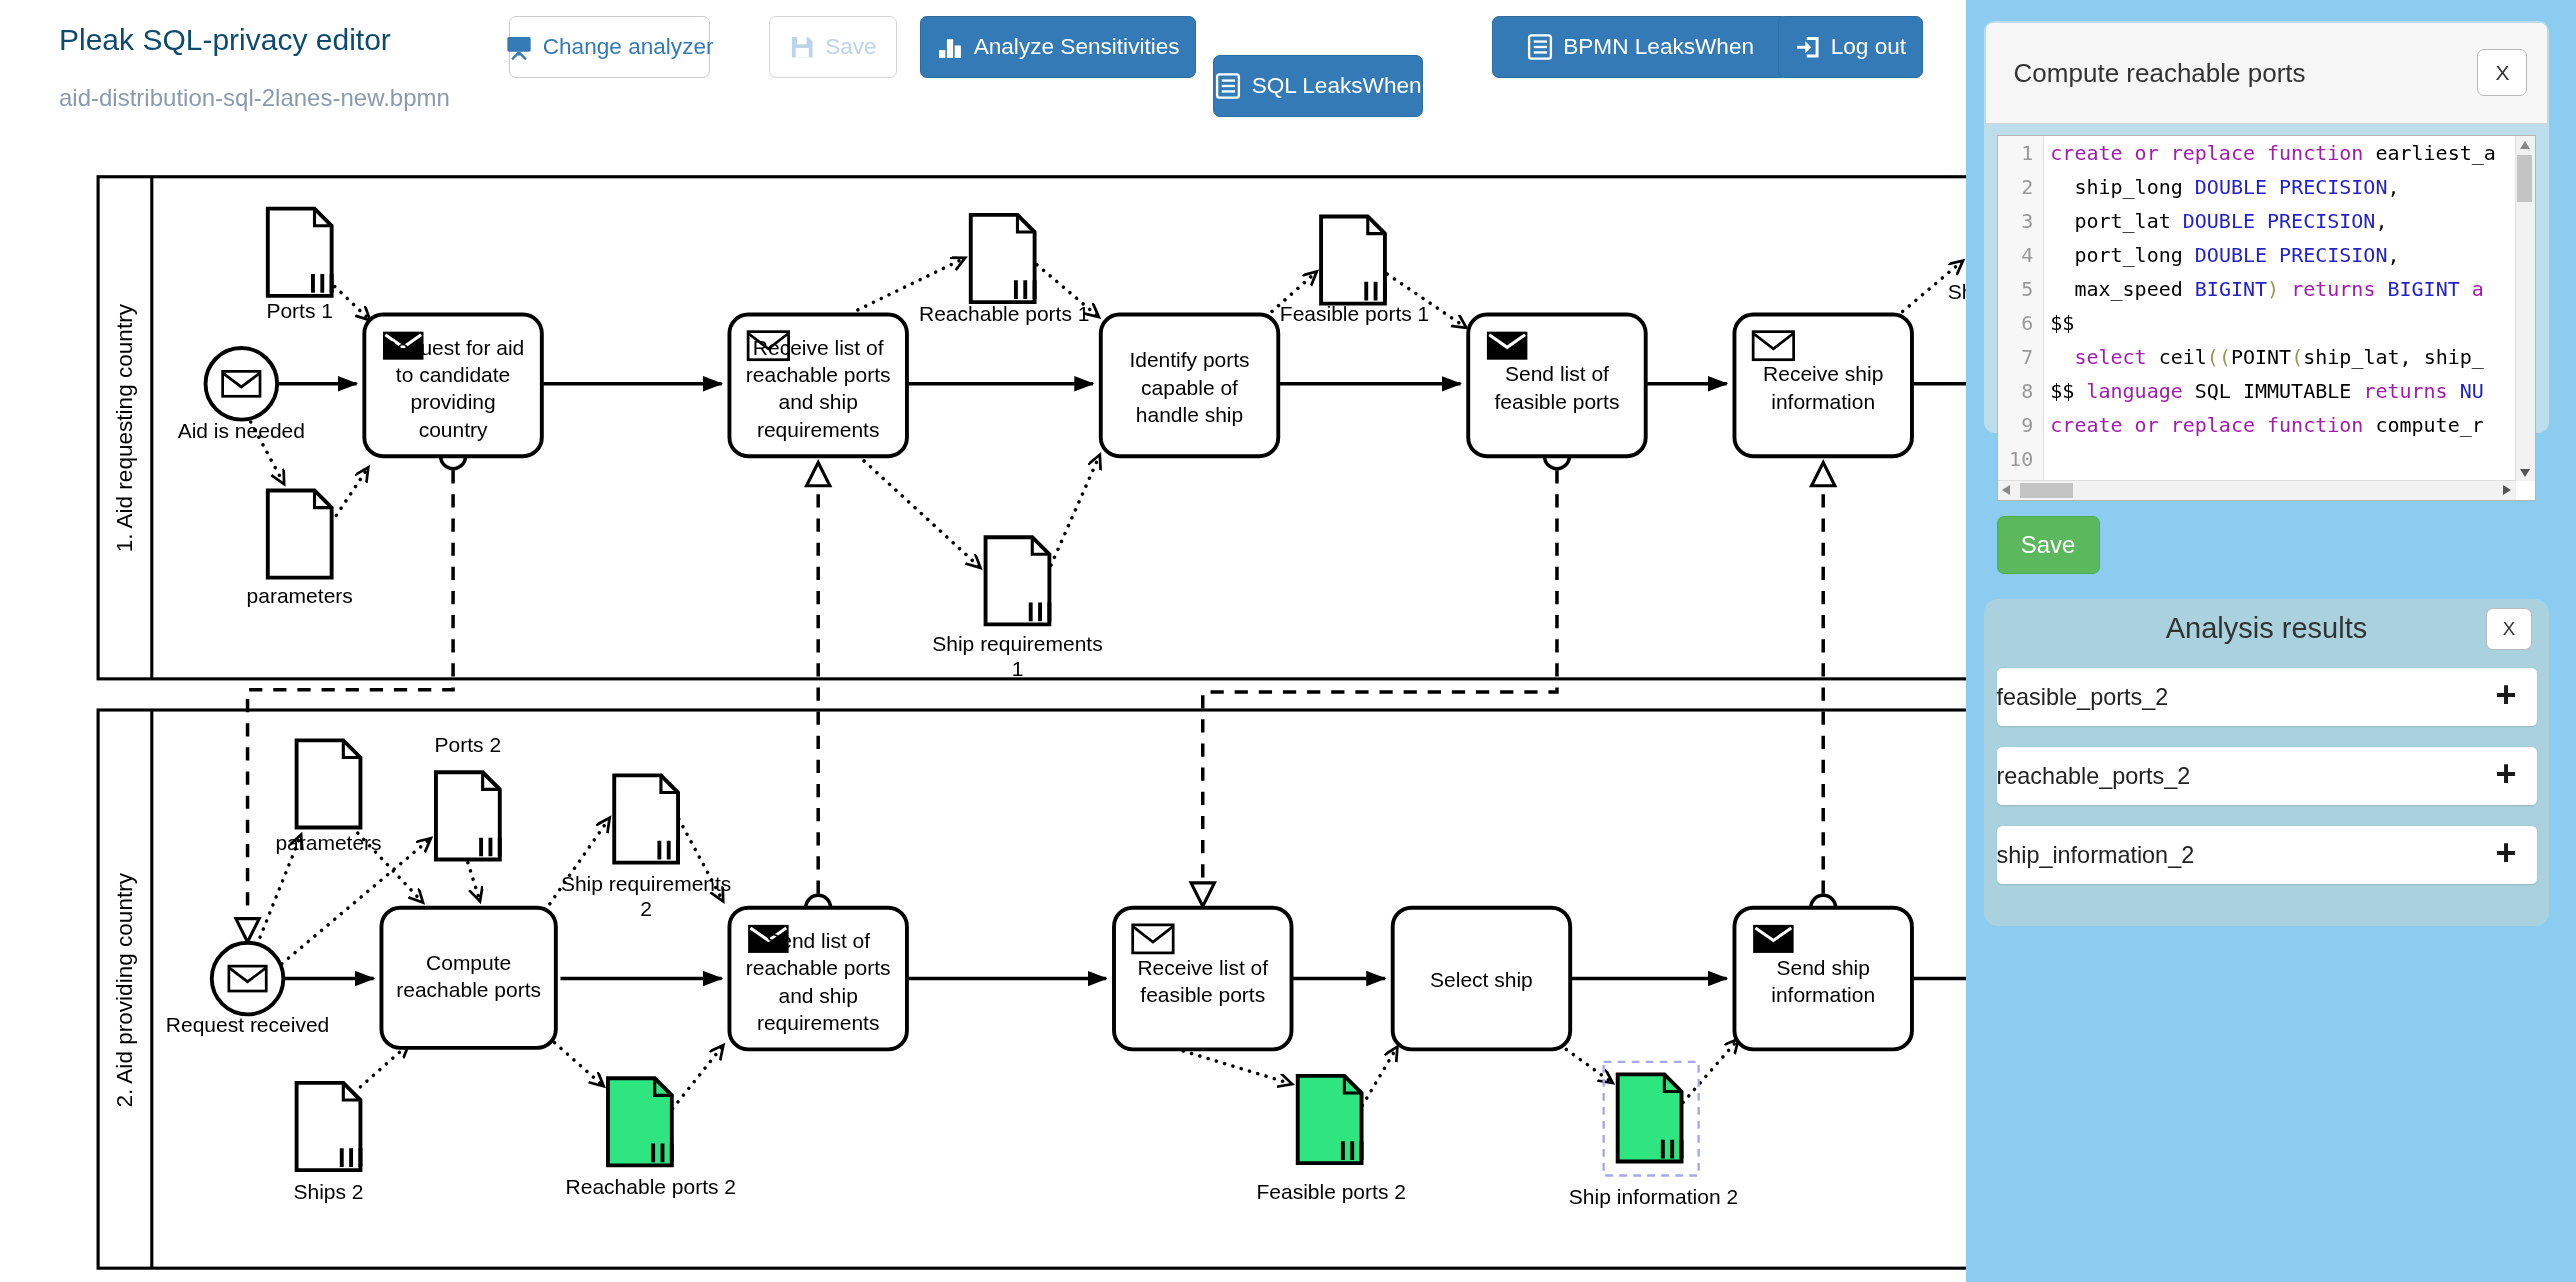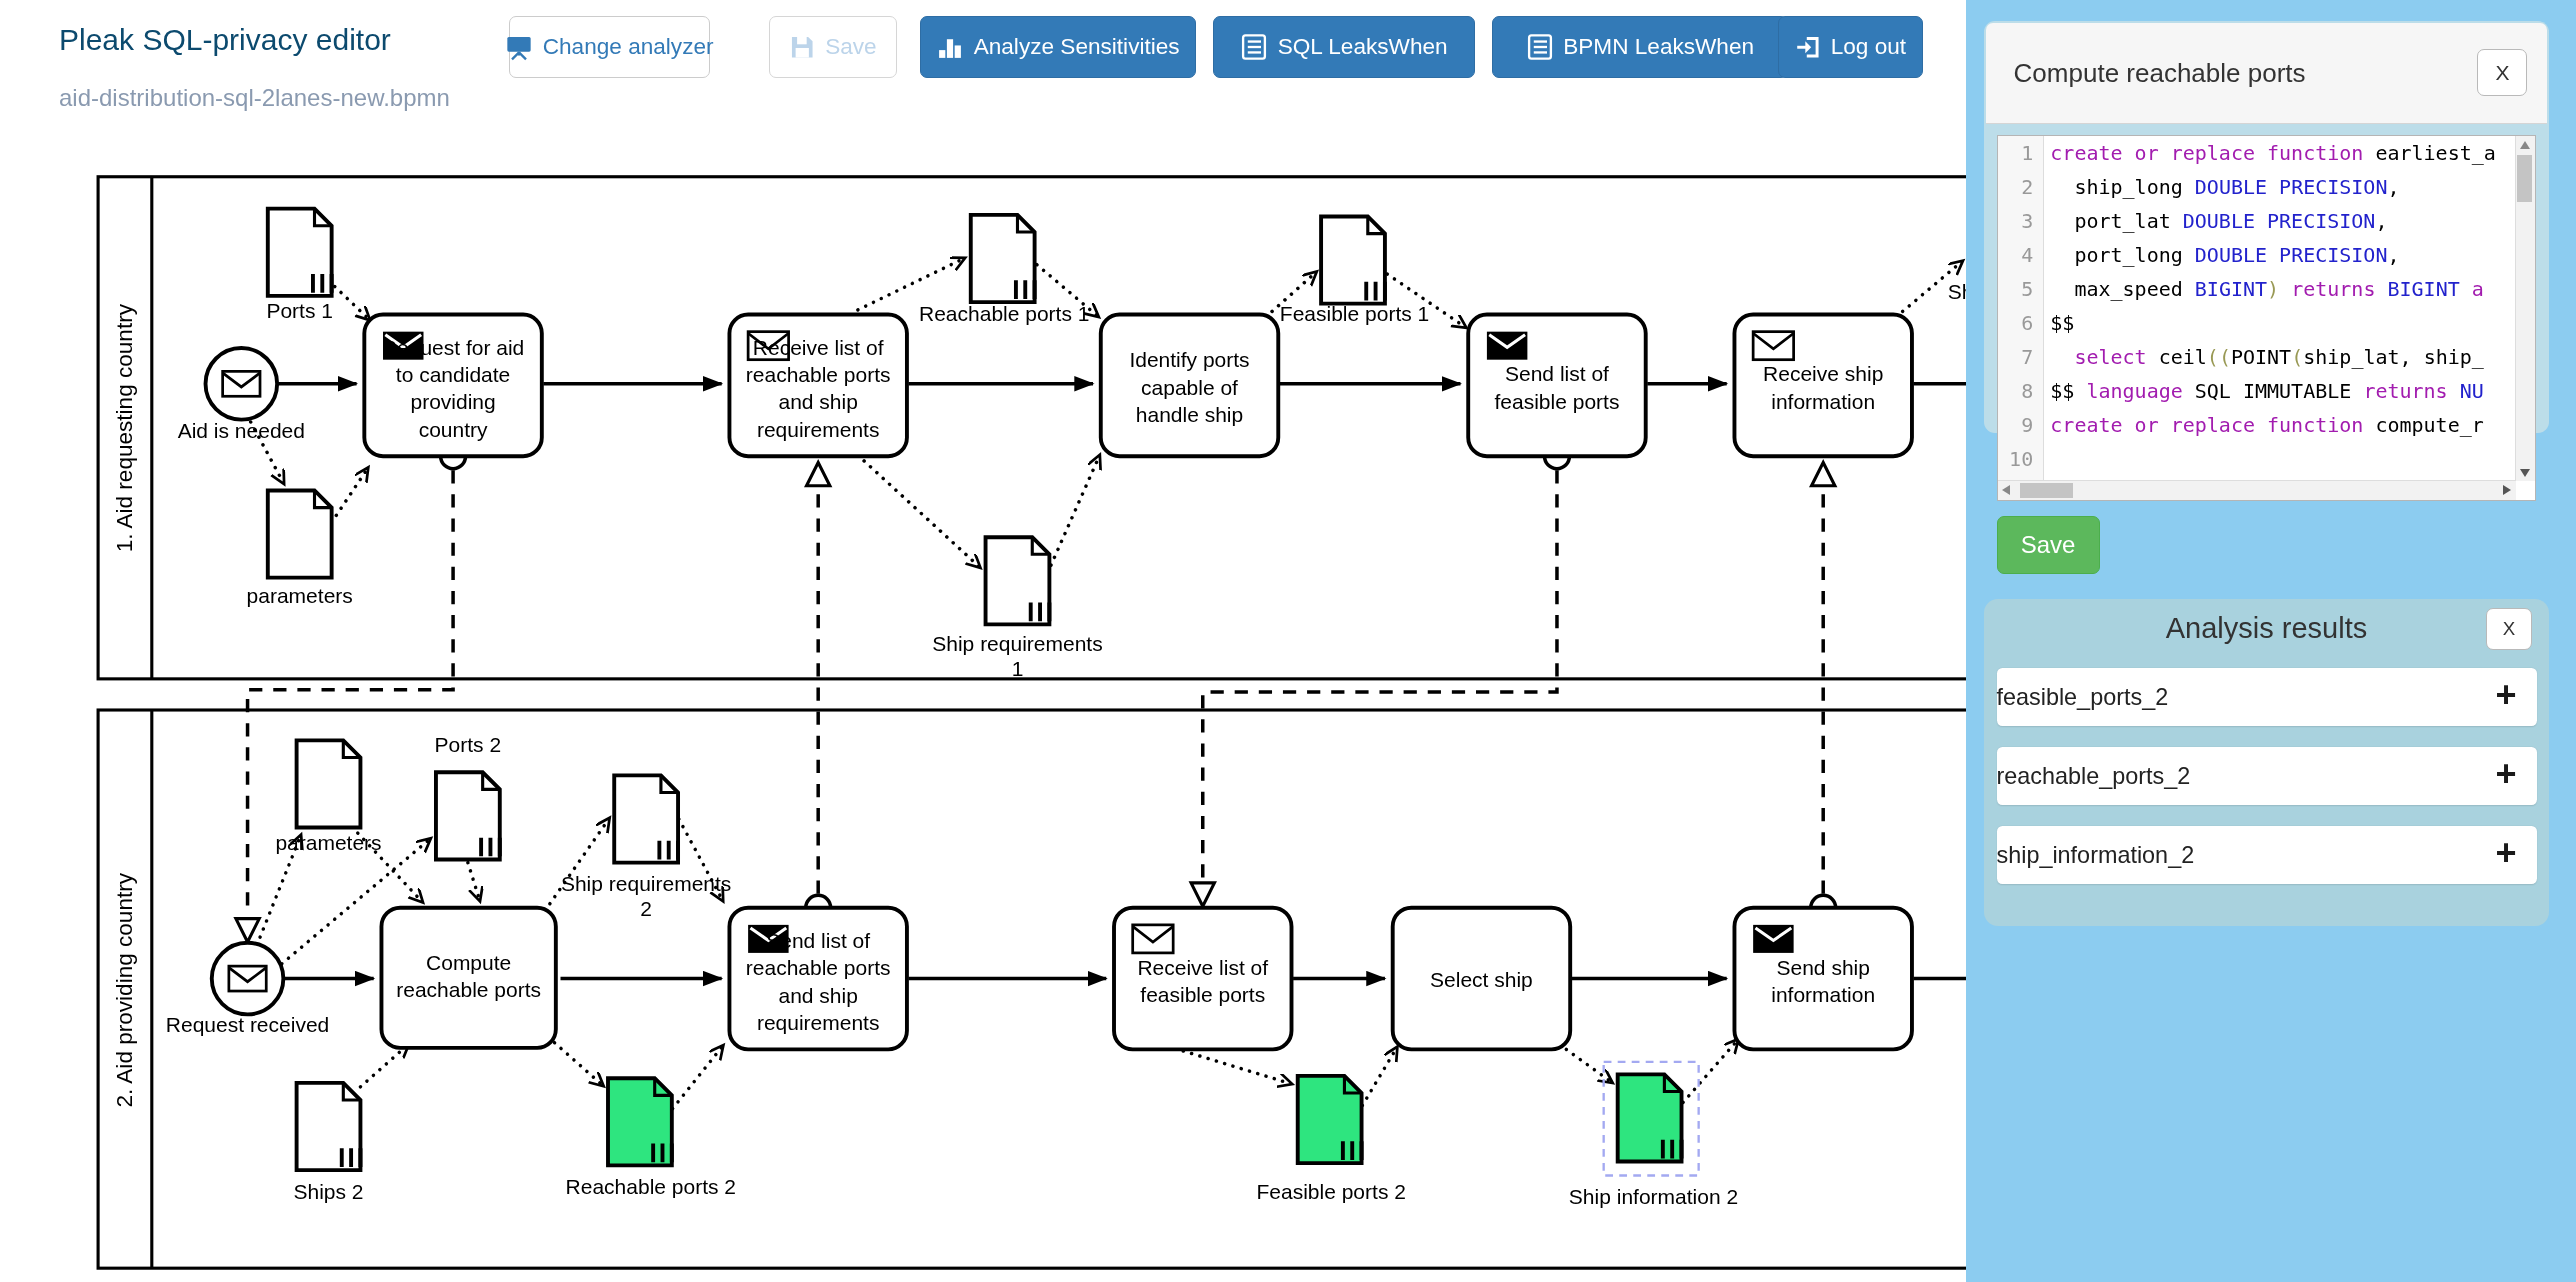--- a/index.html
+++ b/index.html
@@ -91,21 +91,21 @@
 
   <div class="btn btn-blue" style="left:920px;width:276px;">
     <svg class="bicon" width="28" height="28" viewBox="0 0 36 36">
       <rect x="4" y="22" width="8" height="10" fill="#fff"></rect>
       <rect x="14" y="8" width="8" height="24" fill="#fff"></rect>
       <rect x="24" y="16" width="8" height="16" fill="#fff"></rect>
     </svg>
     <span>Analyze Sensitivities</span>
   </div>
 
-  <div class="btn btn-blue" style="left:1213px;width:262px;">
+  <div class="btn btn-blue" style="left:1213px;width:210px;margin-top:39px;">
     <svg class="bicon" width="28" height="28" viewBox="0 0 36 36">
       <rect x="4" y="3" width="28" height="30" rx="3" fill="none" stroke="#fff" stroke-width="3"></rect>
       <line x1="10" y1="11" x2="27" y2="11" stroke="#fff" stroke-width="3"></line>
       <line x1="10" y1="18" x2="27" y2="18" stroke="#fff" stroke-width="3"></line>
       <line x1="10" y1="25" x2="27" y2="25" stroke="#fff" stroke-width="3"></line>
     </svg>
     <span>SQL LeaksWhen</span>
   </div>
 
   <div class="btn btn-blue" style="left:1492px;width:296px;">

